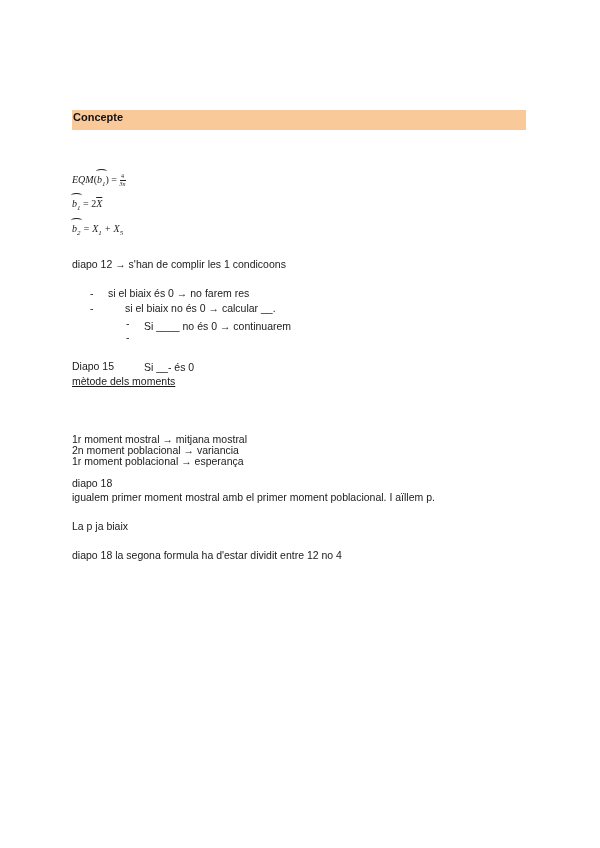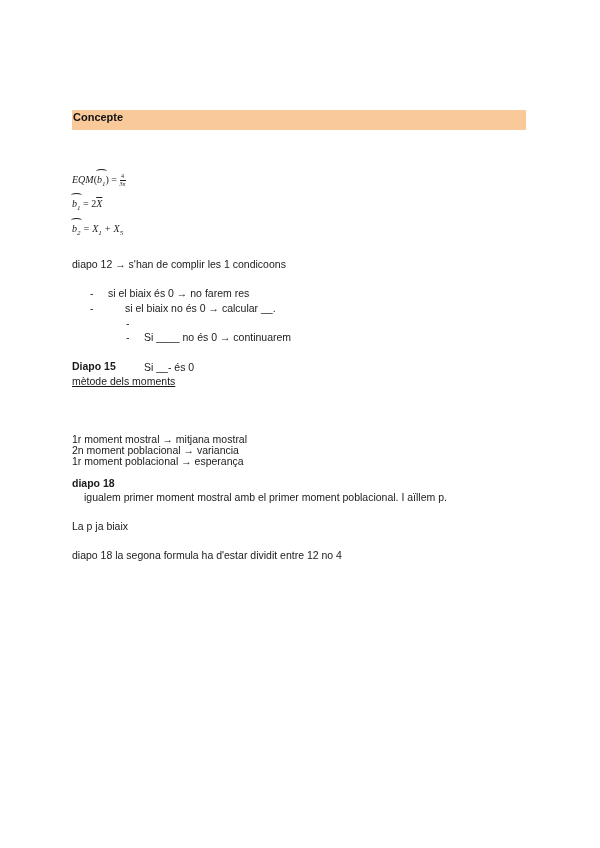--- a/index.html
+++ b/index.html
@@ -18,21 +18,21 @@
   .hat { position: relative; display: inline-block; }
   .hat::before { content: ""; position: absolute; left: -1px; right: -1px; top: -5px; height: 4px;
                  border-top: 1px solid #222; border-radius: 50% 50% 0 0; }
   .sub { font-size: 7px; vertical-align: -3px; font-style: italic; }
   .frac { display: inline-block; vertical-align: middle; text-align: center; font-size: 6px; line-height: 7px; }
   .frac .num { display: block; border-bottom: 0.8px solid #222; padding: 0 1px; }
   .frac .den { display: block; }
   .bar { text-decoration: overline; }
   .up { font-style: normal; }
   .line { position: absolute; left: 72px; font-size: 10.5px; color: #1a1a1a; white-space: nowrap; }
-  .bold { font-weight: bold; }
+  .bold { font-weight: normal; }
   .bullet { position: absolute; font-size: 10.5px; white-space: nowrap; }
 </style>
 </head>
 <body>
 
 <div class="page">
 
 
   <div class="section-bar">
     <span>Concepte</span>
@@ -60,27 +60,27 @@
   <div class="bullet" style="top:287px; left:90px;">-</div>
   <div class="bullet" style="top:287px; left:108px;">si el biaix és 0 → no farem res</div>
 
   <div class="bullet" style="top:302px; left:90px;">-</div>
   <div class="bullet" style="top:302px; left:108px;margin-left:17px;">si el biaix no és 0 → calcular __.</div>
 
   <div class="bullet" style="top:317px; left:126px;">-</div>
   <div class="bullet" style="top:317px; left:144px;margin-top:44px;">Si __- és 0</div>
 
   <div class="bullet" style="top:331px; left:126px;">-</div>
-  <div class="bullet" style="top:331px; left:144px;">Si ____ no és 0 → continuarem</div>
+  <div class="bullet" style="top:320px; left:144px;">Si ____ no és 0 → continuarem</div>
 
   <div class="line bold" style="top:360px;">Diapo 15</div>
   <div class="line" style="top:375px;text-decoration:underline;">mètode dels moments</div>
   <div class="line" style="top:408px;margin-top:47px;">1r moment poblacional → esperança</div>
   <div class="line" style="top:404px;margin-top:40px;">2n moment poblacional → variancia</div>
 
   <div class="line" style="top:433px;">1r moment mostral → mitjana mostral</div>
 
   <div class="line bold" style="top:477px;">diapo 18</div>
-  <div class="line" style="top:491px;margin-left:12px;">igualem primer moment mostral amb el primer moment poblacional. I aïllem p.</div>
+  <div class="line" style="top:491px;">igualem primer moment mostral amb el primer moment poblacional. I aïllem p.</div>
   <div class="line" style="top:520px;">La p ja biaix</div>
   <div class="line" style="top:549px;">diapo 18 la segona formula ha d'estar dividit entre 12 no 4</div>
 
 </div>
 
 </body></html>

